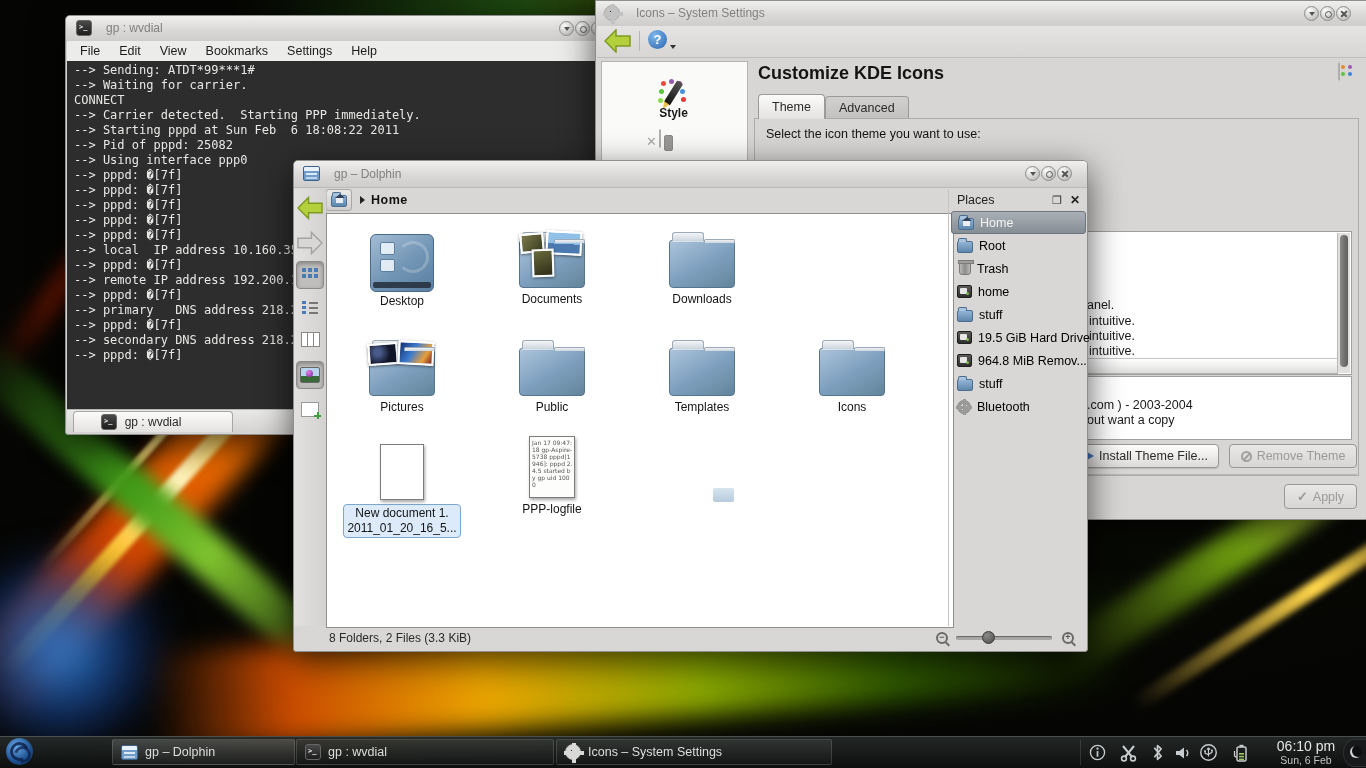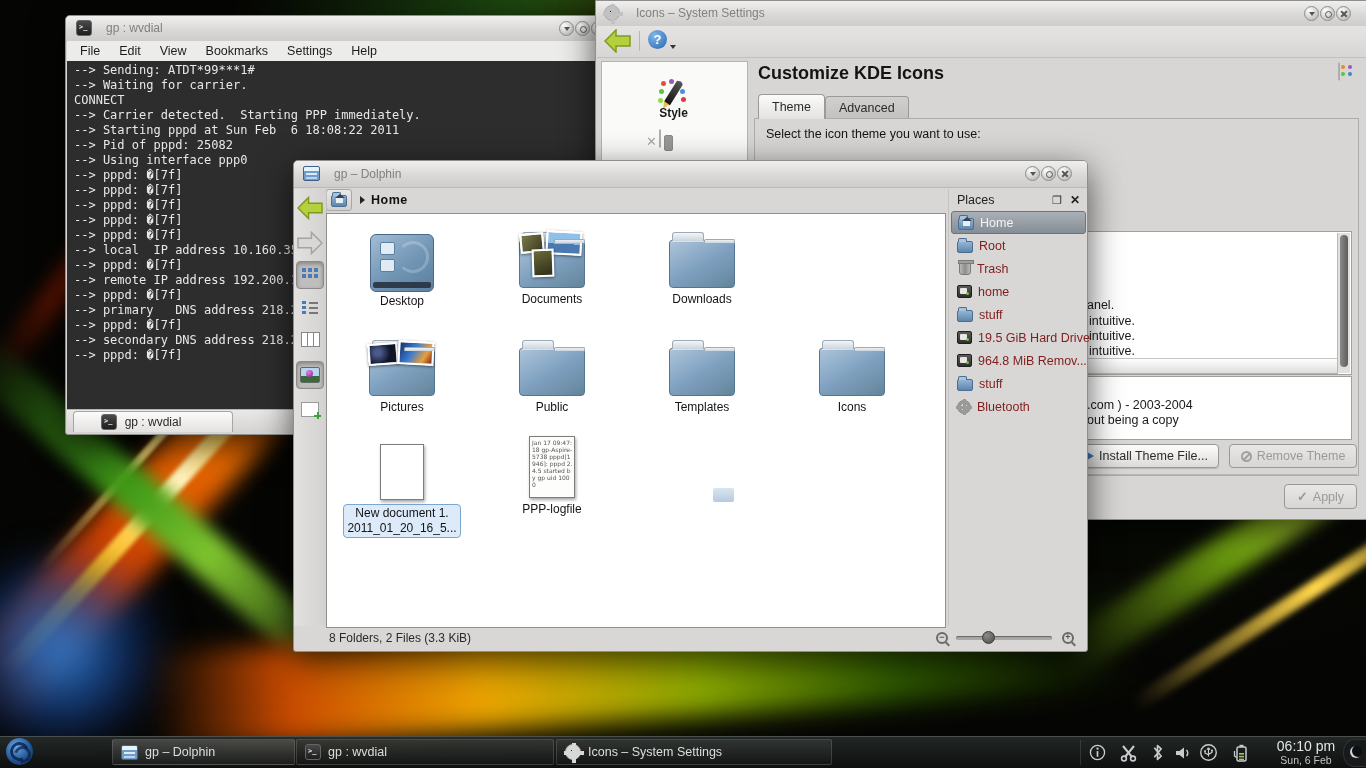--- a/index.html
+++ b/index.html
@@ -79,21 +79,21 @@
   #dolphin{left:293px;top:160px;width:793px;height:490px;z-index:4;background:#d9d7d5;}
   #dolphin .crumbbar{position:absolute;left:32px;top:26px;right:140px;height:26px;display:flex;align-items:center;}
   .crumb-home-btn{width:24px;height:20px;border:1px solid #aaa8a6;border-radius:3px;background:linear-gradient(#e9e9e7,#d2d0ce);
     display:flex;align-items:center;justify-content:center;}
   .crumb-sep{width:0;height:0;border-top:4px solid transparent;border-bottom:4px solid transparent;border-left:5px solid #222;margin:0 6px 0 8px;}
   .crumb-label{font-size:12.5px;font-weight:bold;color:#111;letter-spacing:.5px;}
   #dolphin .vtools{position:absolute;left:0;top:28px;width:32px;bottom:25px;
     background:linear-gradient(90deg,#e3e1df,#d4d2d0);border-right:1px solid #c2c0be;}
   .vt-btn{position:absolute;left:2px;width:28px;height:28px;border-radius:4px;display:flex;align-items:center;justify-content:center;box-sizing:border-box;}
   .vt-btn.pressed{background:#c0bebc;border:1px solid #8d8b89;box-shadow:inset 0 2px 4px rgba(0,0,0,.3);}
-  #dolphin .view{position:absolute;left:32px;top:52px;width:618px;height:413px;background:#fff;border:1px solid #8f8f8d;overflow:hidden;}
+  #dolphin .view{position:absolute;left:32px;top:52px;width:618px;height:413px;background:#fff;border:1px solid #8f8f8d;overflow:hidden;padding-left:8px;}
   .cell{position:absolute;width:140px;text-align:center;}
   .icolabel{font-size:12px;color:#141414;line-height:15px;}
   .bigfolder{position:relative;width:64px;height:46px;margin:16px auto 4px;border-radius:3px 4px 4px 4px;
     background:linear-gradient(150deg,#adc4da 0%,#7fa1c0 50%,#63859za 100%);
     background:linear-gradient(150deg,#adc4da 0%,#7fa1c0 50%,#63859a 100%);
     border:1px solid #54748f;box-shadow:inset 0 1px 0 rgba(255,255,255,.55);}
   .bigfolder::before{content:"";position:absolute;top:-9px;left:2px;width:30px;height:8px;
     background:linear-gradient(#f4f5f7,#ccd5dd);border:1px solid #9cabb9;border-bottom:none;border-radius:3px 3px 0 0;}
   .bigfolder::after{content:"";position:absolute;top:-2px;left:34px;right:-1px;height:3px;
     background:linear-gradient(#eef1f4,#ccd5dd);border:1px solid #9cabb9;border-bottom:none;border-radius:2px 2px 0 0;}
@@ -110,21 +110,21 @@
     box-shadow:1px 2px 3px rgba(0,0,0,.35);}
   .pagepreview{position:relative;width:46px;height:62px;margin:4px auto 4px;background:#fdfdfb;border:1px solid #7c7c7a;
     box-shadow:1px 2px 3px rgba(0,0,0,.35);overflow:hidden;text-align:left;box-sizing:border-box;padding:2px 1px 1px 2px;
     font-family:"DejaVu Sans",sans-serif;font-size:6px;line-height:7px;color:#555;word-break:break-all;}
   .sel-label{display:inline-block;background:#dceafa;border:1px solid #7aa6d0;border-radius:4px;padding:1px 3px;}
   
   #places{position:absolute;left:654px;top:28px;width:139px;bottom:25px;border-left:1px solid #c6c4c2;}
   #places .hdr{position:absolute;left:0;top:0;right:0;height:22px;display:flex;align-items:center;padding:0 8px;
     font-size:12.5px;color:#222;}
   .place-row{position:absolute;left:2px;right:2px;height:23px;display:flex;align-items:center;gap:6px;
-    padding-left:6px;font-size:12.5px;color:#7f1d1d;box-sizing:border-box;}
+    padding-left:6px;font-size:12.5px;color:#000000;box-sizing:border-box;}
   .place-row.selected{background:linear-gradient(#aab0b6,#858d95);border:1px solid #6d747c;border-radius:3px;color:#f4f4f2;}
   .mini-folder{width:16px;height:12px;position:relative;border-radius:2px;flex:none;
     background:linear-gradient(#93b4d4,#5d87ad);border:1px solid #4a6d90;box-sizing:border-box;margin-top:2px;}
   .mini-folder::before{content:"";position:absolute;top:-4px;left:0px;width:7px;height:3px;
     background:#a9c4de;border:1px solid #4a6d90;border-bottom:none;border-radius:2px 2px 0 0;}
   .mini-home .house{position:absolute;left:4px;top:2px;width:7px;height:5px;background:#e8eef4;}
   .mini-home .roof{position:absolute;left:2.5px;top:-2px;width:0;height:0;
     border-left:5px solid transparent;border-right:5px solid transparent;border-bottom:4px solid #30415a;}
   .mini-drive{width:15px;height:13px;border-radius:2px;background:linear-gradient(#5c5c5a,#2e2e2c);border:1px solid #1e1e1c;
     position:relative;flex:none;box-sizing:border-box;}
@@ -302,21 +302,21 @@
     <span class="abs" style="left:327px;top:97px;font-size:12.5px;color:#1a1a1a;">intuitive.</span>
     <span class="abs" style="left:327px;top:112px;font-size:12.5px;color:#1a1a1a;">intuitive.</span>
     <div class="abs" style="left:1px;top:126px;right:13px;height:14px;background:linear-gradient(#ffffff,#dededc);border-top:1px solid #c6c4c2;border-bottom:1px solid #b4b2b0;"></div>
     <div class="abs" style="right:1px;top:1px;width:12px;bottom:1px;background:#e2e0de;border-left:1px solid #bcbab8;">
       <div class="abs" style="left:1.5px;top:2px;width:8px;height:132px;border-radius:4px;background:linear-gradient(90deg,#8a8a88,#5e5e5c);"></div>
     </div>
   </div>
   
   <div class="whitebox" style="left:165px;top:375px;width:589px;height:62px;">
     <span class="abs" style="left:325px;top:21px;font-size:12.5px;color:#1a1a1a;">.com ) - 2003-2004</span>
-    <span class="abs" style="left:325px;top:36px;font-size:12.5px;color:#1a1a1a;">out being a copy</span>
+    <span class="abs" style="left:325px;top:36px;font-size:12.5px;color:#1a1a1a;">out want a copy</span>
   </div>
   <div class="ssbtn" style="left:480px;top:443px;width:143px;">
     <span class="arr-right-blue"></span>
     <span>Install Theme File...</span>
   </div>
   <div class="ssbtn disabled" style="left:633px;top:443px;width:128px;">
     <span class="no-entry"></span>
     <span>Remove Theme</span>
   </div>
   <div class="abs" style="left:158px;top:473px;width:603px;height:1px;background:#b8b6b4;"></div>

